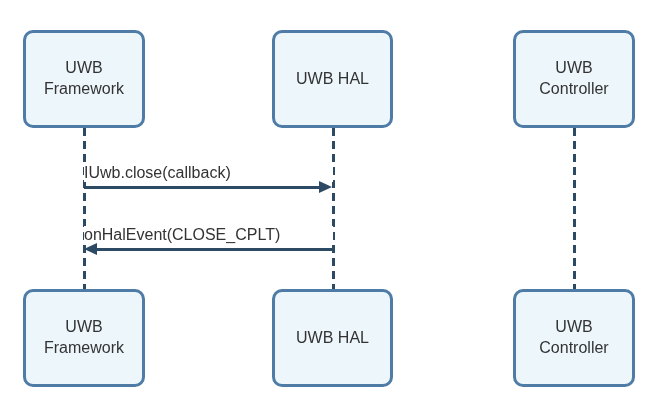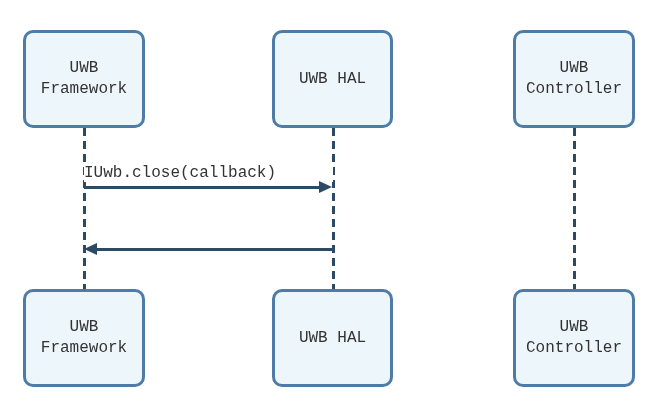--- a/index.html
+++ b/index.html
@@ -9,21 +9,21 @@
     --text: #333333;
     --bg: #ffffff;
   }
   * { margin: 0; padding: 0; box-sizing: border-box; }
   html, body { background: var(--bg); }
   .canvas {
     position: relative;
     width: 661px;
     height: 416px;
     background: var(--bg);
-    font-family: Liberation Mono, monospace;
+    font-family: Liberation Sans, sans-serif;
     color: var(--text);
     overflow: hidden;
   }
   .actor-box {
     position: absolute;
     width: 122px;
     height: 98px;
     background: var(--box-fill);
     border: 3px solid var(--box-border);
     border-radius: 10px;
@@ -106,20 +106,21 @@
   </div>
 
   <div class="lifeline lifeline-a"></div>
   <div class="lifeline lifeline-b"></div>
   <div class="lifeline lifeline-c"></div>
 
   <div class="msg-label msg1-label">IUwb.close(callback)</div>
   <div class="msg-line msg1-line"></div>
   <div class="arrow-head arrow-right"></div>
 
+  <div class="msg-label msg2-label">onHalEvent(CLOSE_CPLT)</div>
   <div class="msg-line msg2-line"></div>
   <div class="arrow-head arrow-left"></div>
 
   <div class="row-bottom">
     <div class="actor-box col-a">
       <span>UWB Framework</span>
     </div>
     <div class="actor-box col-b">
       <span>UWB HAL</span>
     </div>

